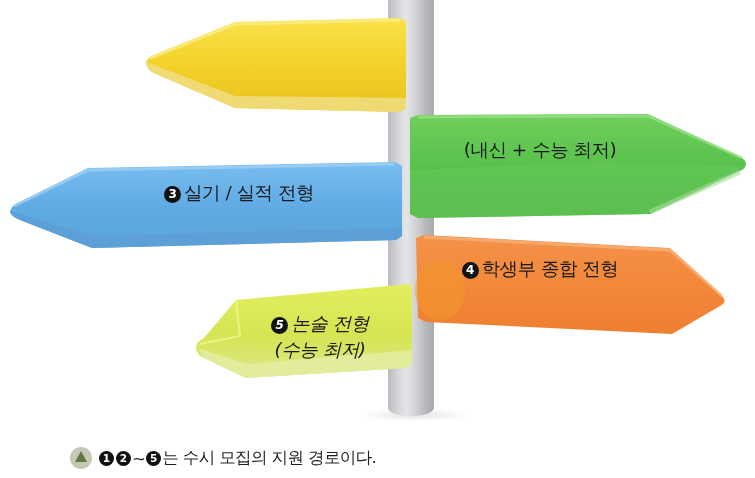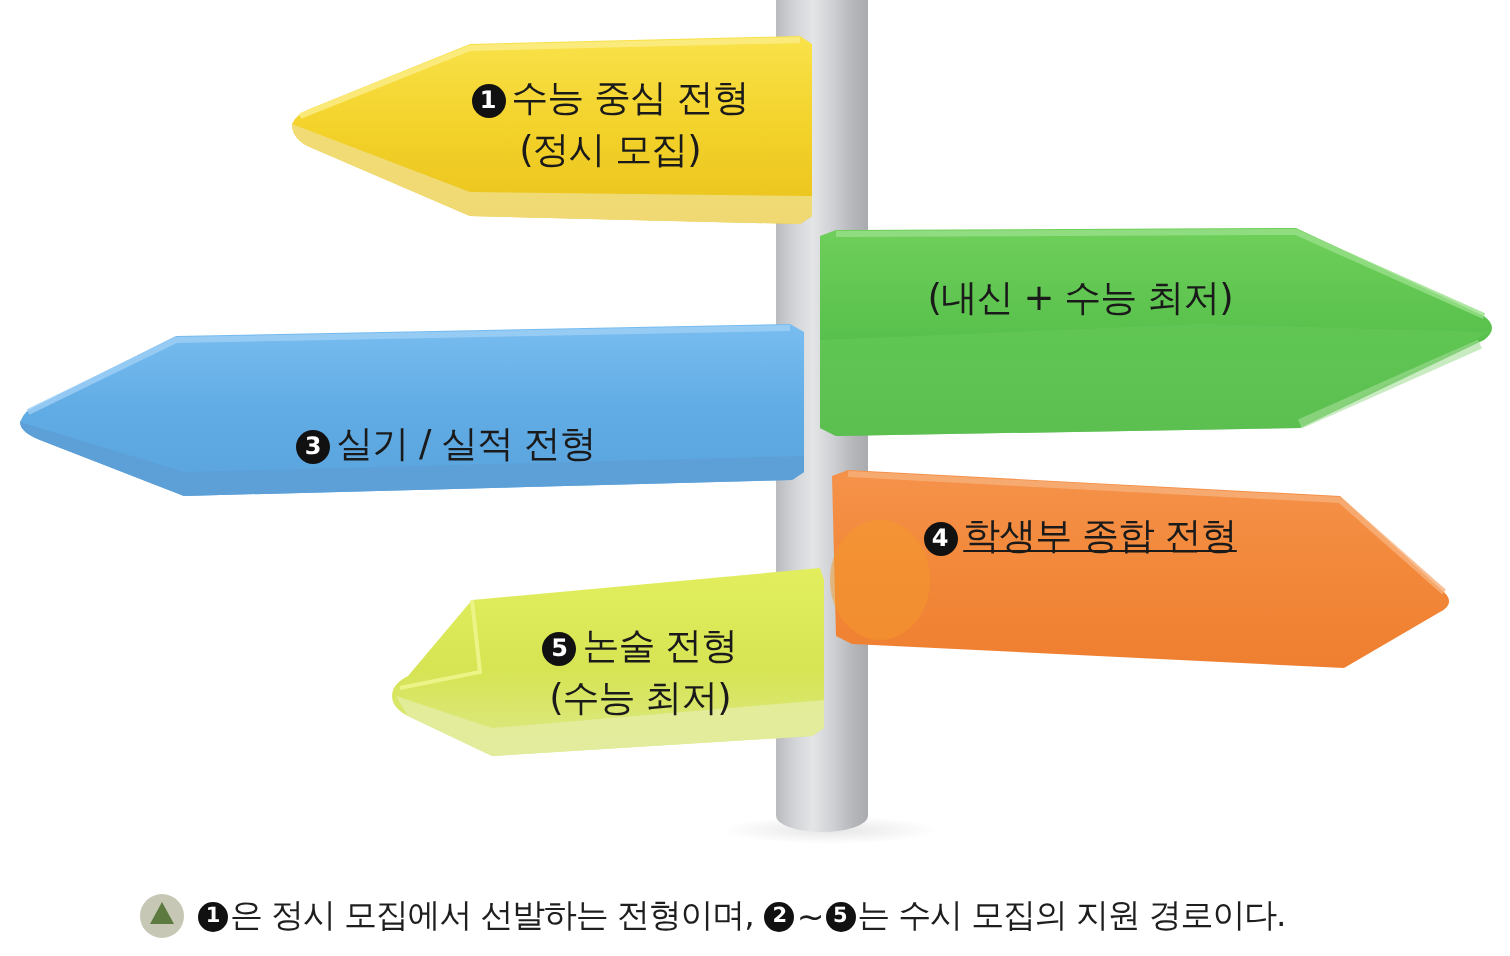--- a/index.html
+++ b/index.html
@@ -87,44 +87,39 @@
       <ellipse cx="440" cy="290" rx="25" ry="30" fill="#f39a2a" opacity="0.5"></ellipse>
     </g>
 
     <g>
       <path d="M196,348 Q196,342 204,338 L236,300 L410,284 L412,290 L412,364 L406,368 L246,378 L204,358 Q196,354 196,348 Z" fill="url(#gL)"></path>
       <path d="M200,344 L240,336 L236,300" stroke="#eef58c" stroke-width="2" fill="none" opacity="0.9"></path>
       <path d="M198,348 L246,364 L412,350 L412,364 L406,368 L246,378 L204,358 Z" fill="#e2ec9e" opacity="0.9"></path>
     </g>
   </svg>
 
-  <div class="label" style="left:205px; top:37px; width:200px;">
-    <div><span class="badge">1</span><span>수능 중심 전형</span></div>
-    <div>(정시 모집)</div>
-  </div>
 
   <div class="label" style="left:430px; top:137px; width:220px;">
     <div>(내신 + 수능 최저)</div>
   </div>
 
-  <div class="label" style="left:53px; top:180px; width:340px;margin-top:30px;">
+  <div class="label" style="left:69px; top:180px; width:340px;">
     <div><span class="badge">3</span><span>실기 / 실적 전형</span></div>
   </div>
 
-  <div class="label" style="left:440px; top:256px; width:200px;text-decoration:underline;">
+  <div class="label" style="left:440px; top:256px; width:200px;">
     <div><span class="badge">4</span><span>학생부 종합 전형</span></div>
   </div>
 
-  <div class="label" style="left:255px; top:311px; width:130px;">
+  <div class="label" style="left:255px; top:311px; width:130px;font-style:italic;">
     <div><span class="badge">5</span><span>논술 전형</span></div>
     <div>(수능 최저)</div>
   </div>
 
   <div class="caption">
     <span class="cap-icon"></span>
     <span class="badge-sm">1</span>
-    <span style="white-space:pre;">은 정시 모집에서 선발하는 전형이며, </span>
     <span class="badge-sm">2</span>
     <span>~</span>
     <span class="badge-sm">5</span>
     <span>는 수시 모집의 지원 경로이다.</span>
   </div>
 </div>
 
 </body></html>

